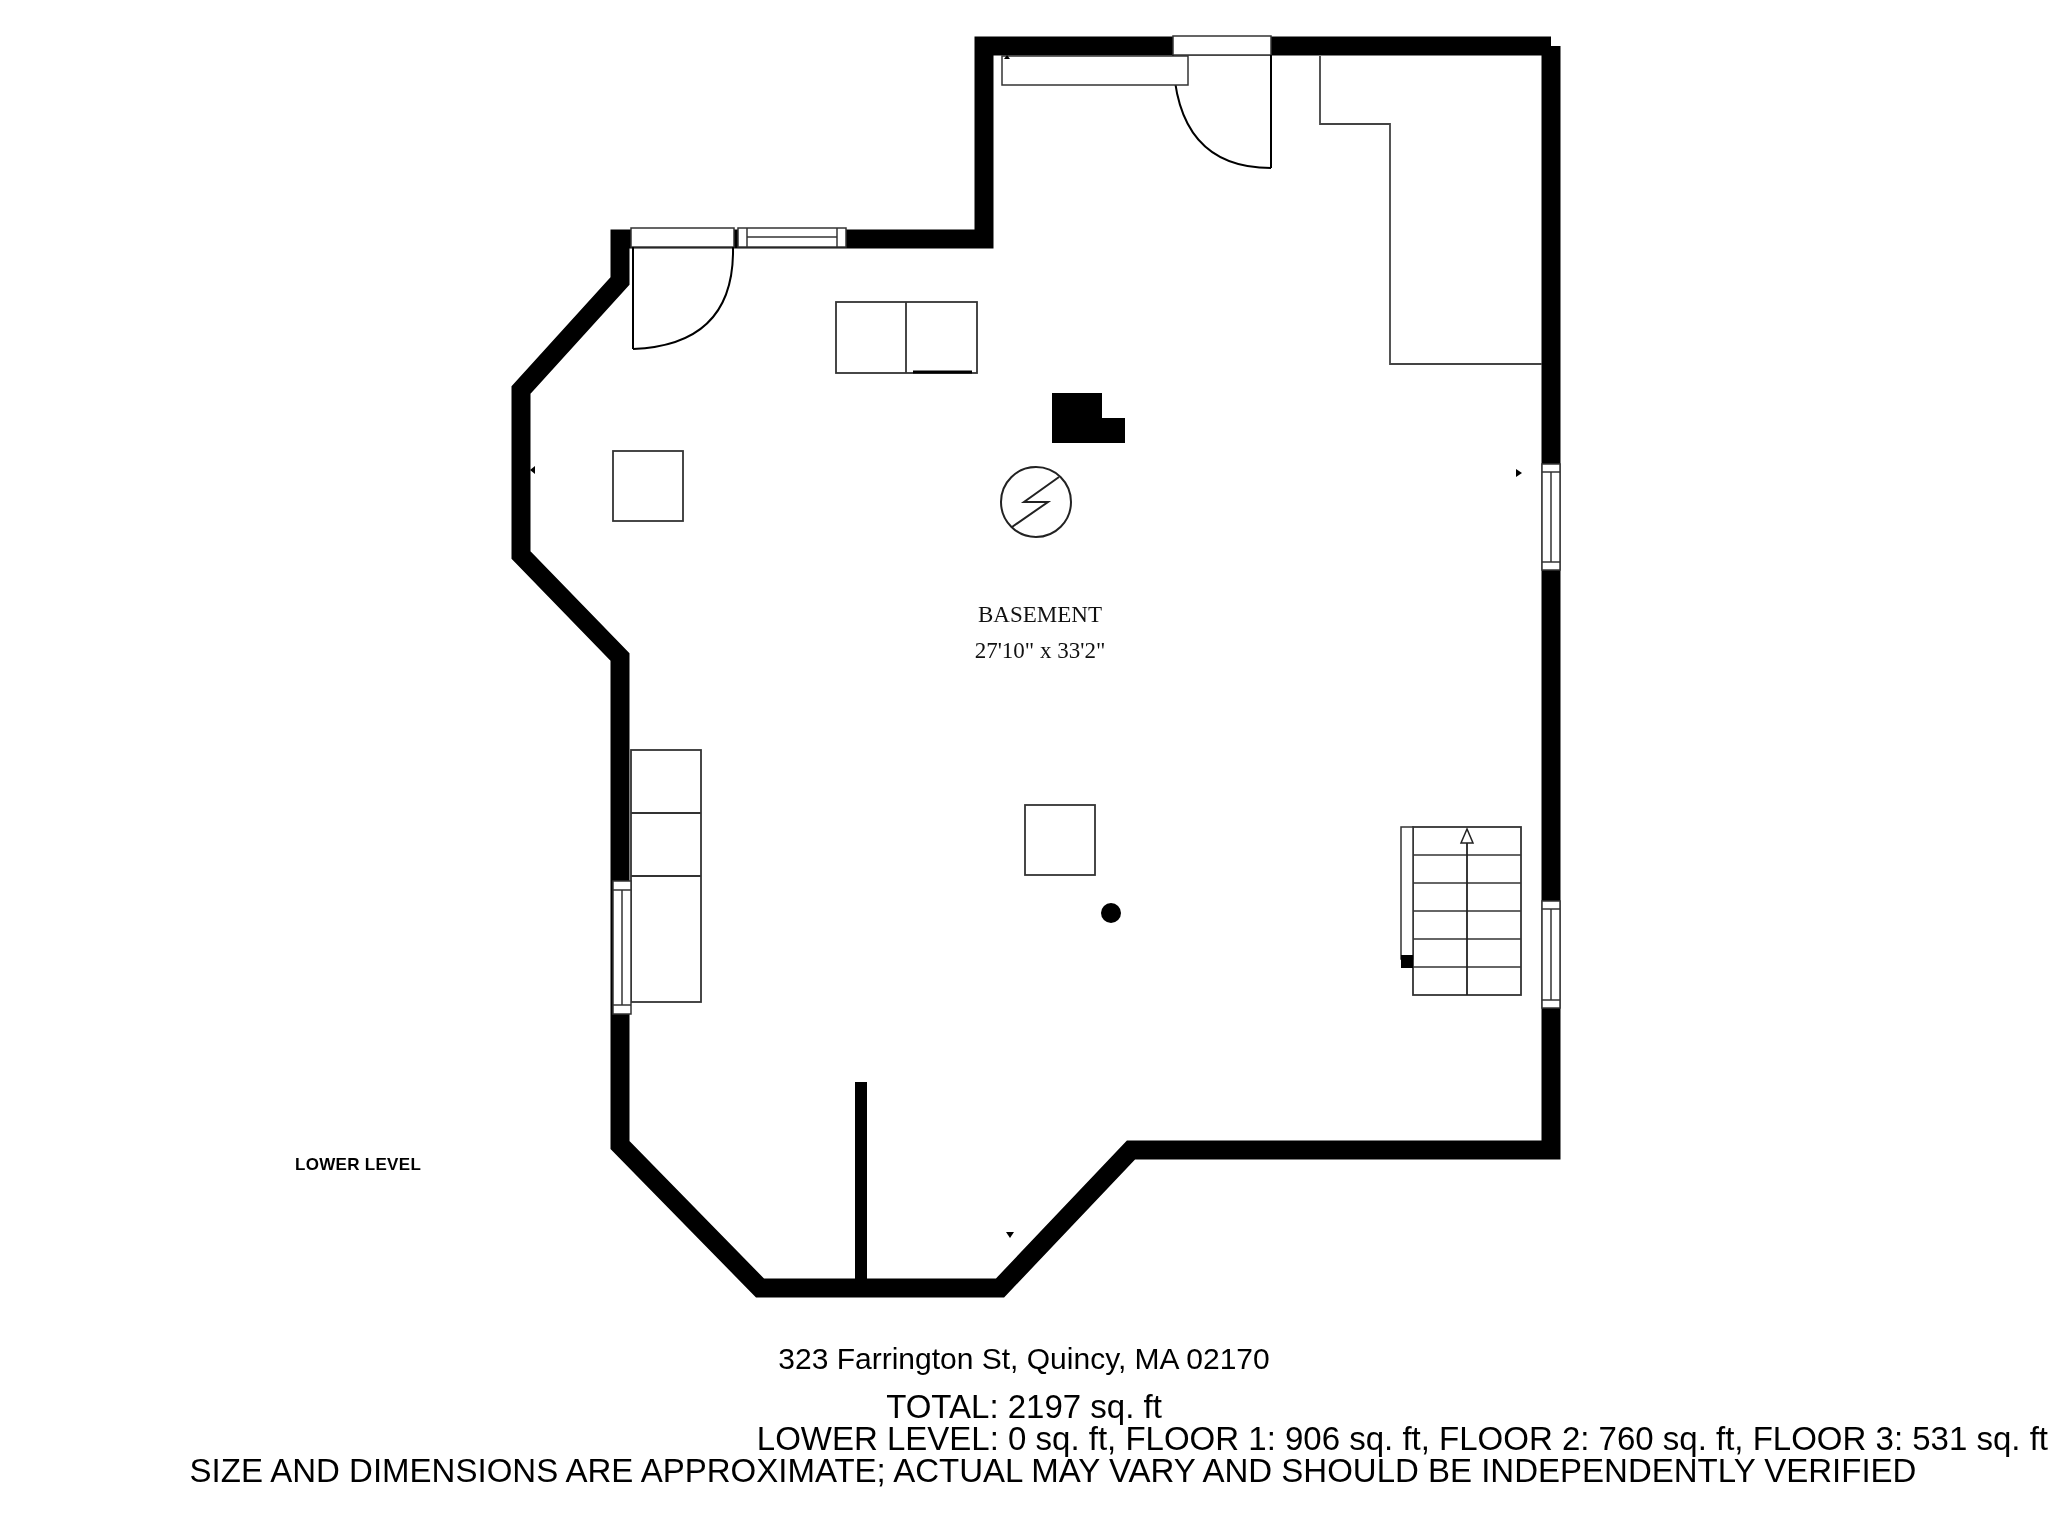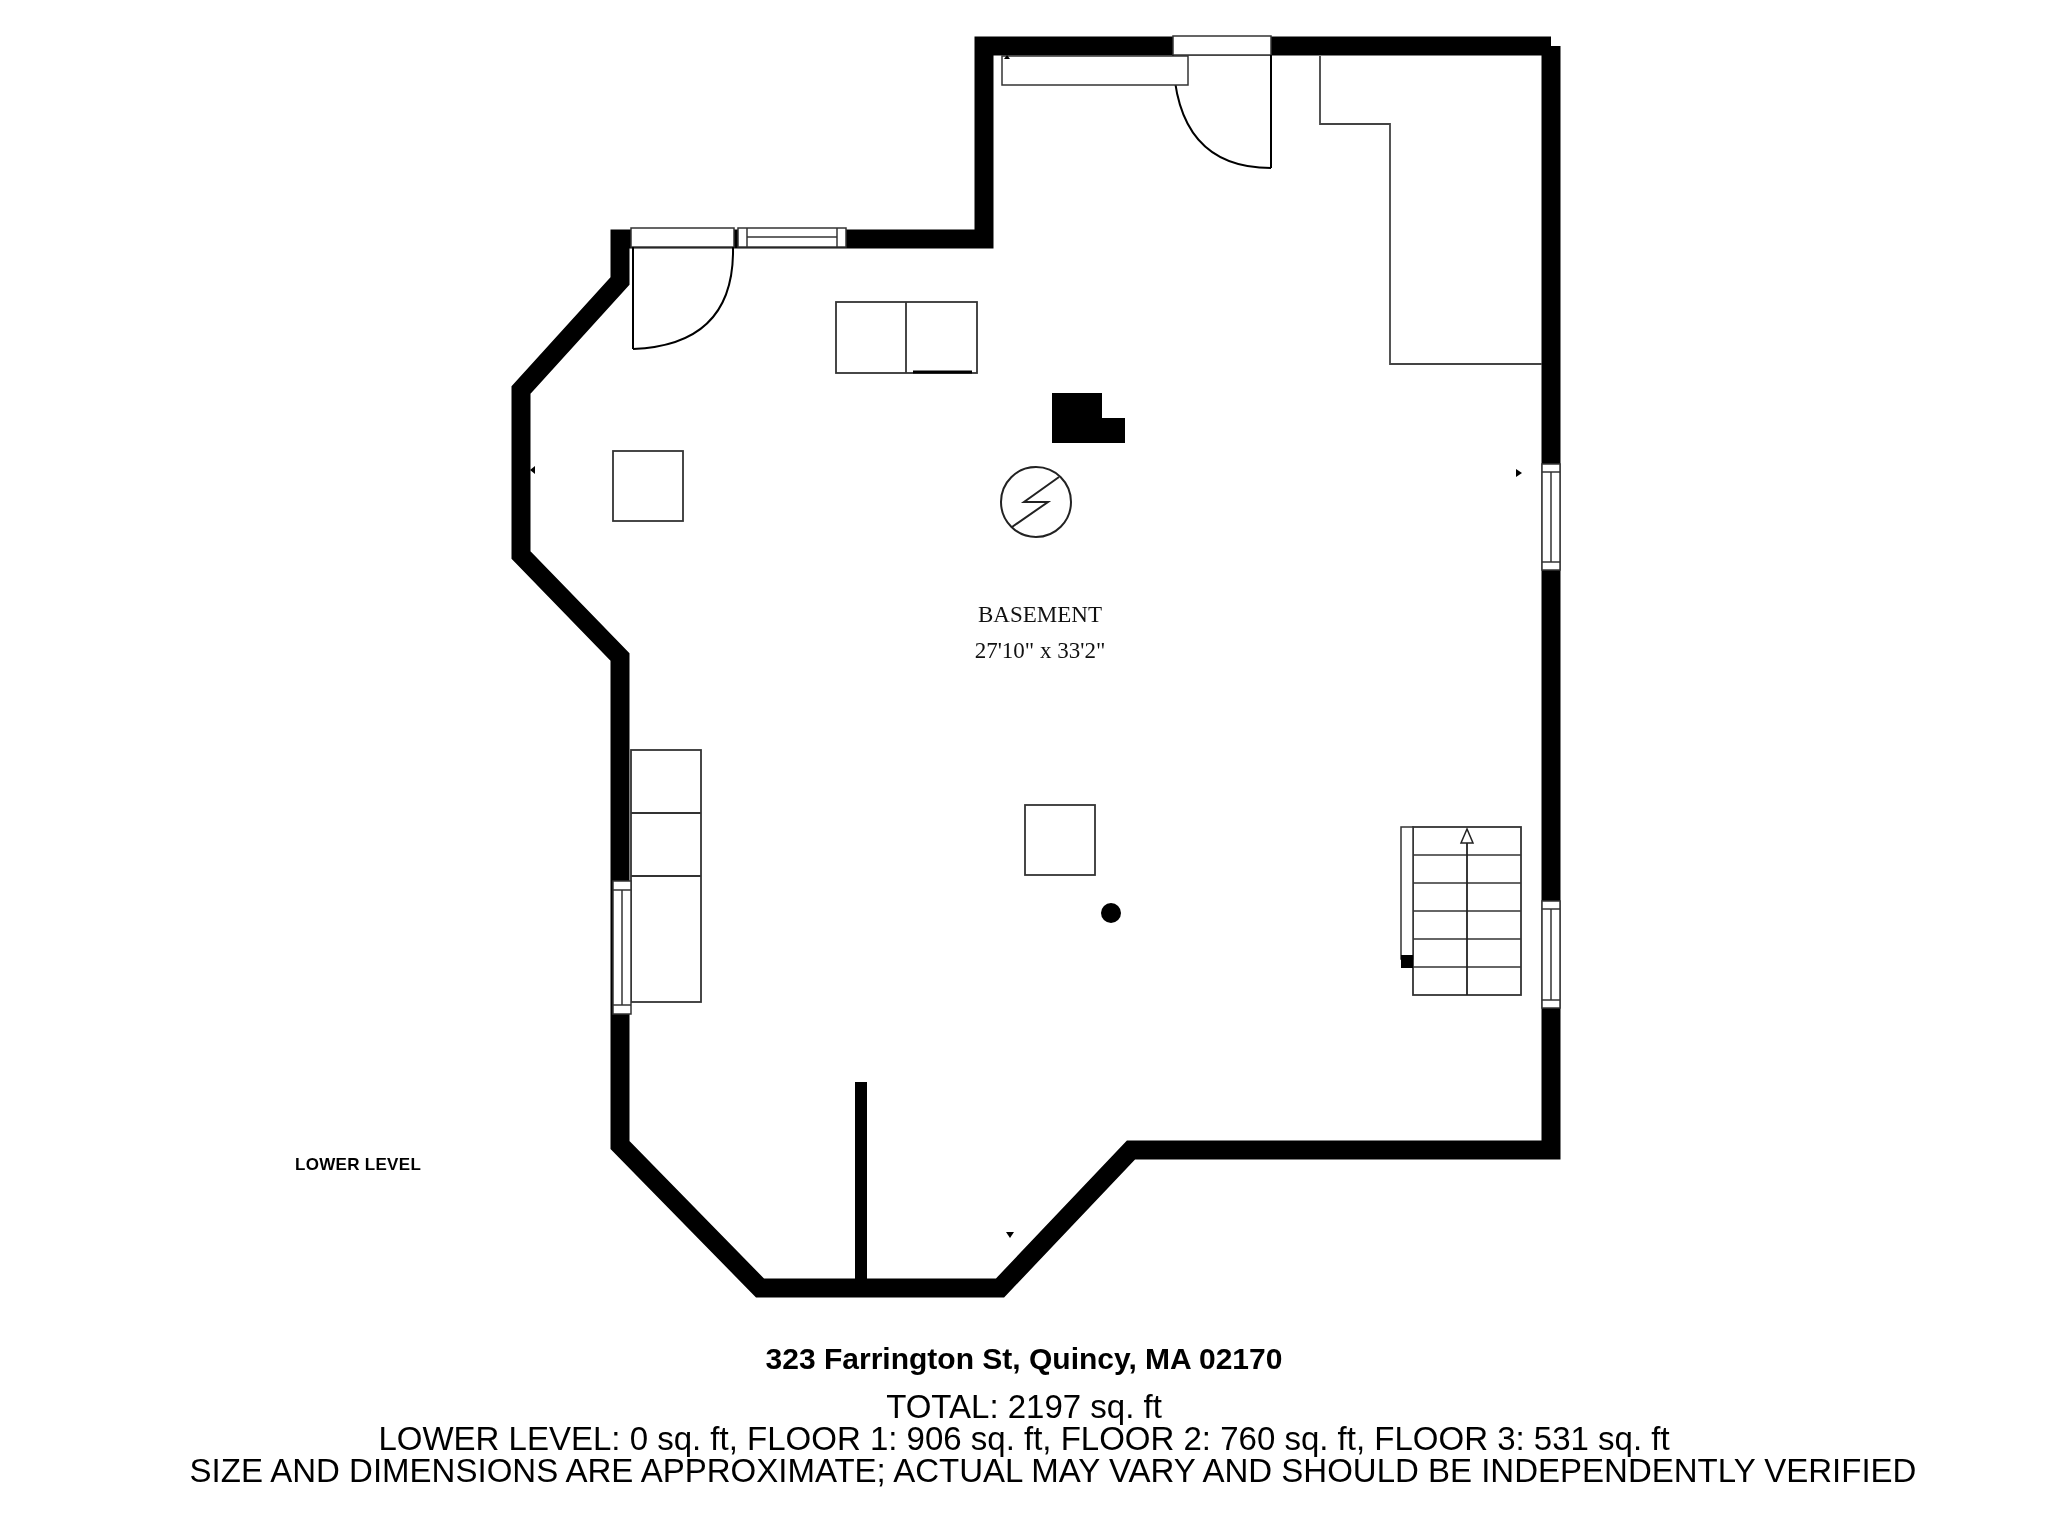--- a/index.html
+++ b/index.html
@@ -1,21 +1,21 @@
 <!DOCTYPE html>
 <html><head>
 <meta charset="utf-8">
 <style>
   html, body { margin:0; padding:0; background:#ffffff; }
   body { width:2048px; height:1536px; position:relative; overflow:hidden; font-family:"Liberation Sans", sans-serif; }
   #plan { position:absolute; left:0; top:0; }
   .room-label { position:absolute; left:870px; width:340px; text-align:center; font-family:Liberation Serif, serif; color:#111; font-size:23px; }
   .level-label { position:absolute; left:295px; top:1155px; font-family:"Liberation Sans", sans-serif; font-weight:bold; font-size:17px; color:#000; letter-spacing:0.3px; }
   .footer { position:absolute; left:0; width:2048px; text-align:center; color:#000; font-family:"Liberation Sans", sans-serif; }
-  .addr { top:1342px; font-size:30px; font-weight:bold; }
+  .addr { top:1342px; font-size:30px; font-weight:normal; }
   .f-line { font-size:33px; }
 </style>
 </head>
 <body>
 
 <svg id="plan" width="2048" height="1536" viewBox="0 0 2048 1536" xmlns="http://www.w3.org/2000/svg">
 
   <g>
     <polyline points="1551,46 984,46 984,239 620,239 620,281 521,390 521,555 620,657 620,1145 760,1288 1000,1288 1131,1150 1551,1150 1551,46" fill="none" stroke="#000" stroke-width="19" stroke-linejoin="miter"></polyline>
   </g>
@@ -112,14 +112,14 @@
   <polygon points="1006,1232 1014,1232 1010,1238" fill="#000"></polygon>
 </svg>
 
 <div class="room-label" style="top:602px;">BASEMENT</div>
 <div class="room-label" style="top:638px;">27'10" x 33'2"</div>
 
 <div class="level-label">LOWER LEVEL</div>
 
 <div class="footer addr">323 Farrington St, Quincy, MA 02170</div>
 <div class="footer f-line" style="top:1388px;">TOTAL:  2197 sq. ft</div>
-<div class="footer f-line" style="top:1420px;">LOWER LEVEL: 0 sq. ft, FLOOR 1:  906 sq. ft, FLOOR 2: 760 sq. ft, FLOOR 3: 531 sq. ft</div>
+<div class="footer f-line" style="top:1420px;text-align:right;">LOWER LEVEL: 0 sq. ft, FLOOR 1:  906 sq. ft, FLOOR 2: 760 sq. ft, FLOOR 3: 531 sq. ft</div>
 <div class="footer f-line" style="top:1452px;margin-left:29px;">SIZE AND DIMENSIONS ARE APPROXIMATE; ACTUAL MAY VARY AND SHOULD BE INDEPENDENTLY VERIFIED</div>
 
 </body></html>

